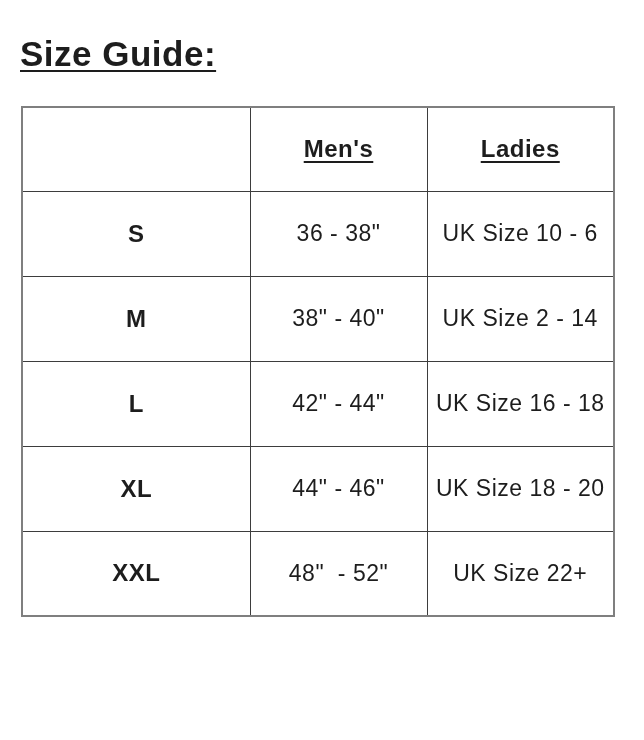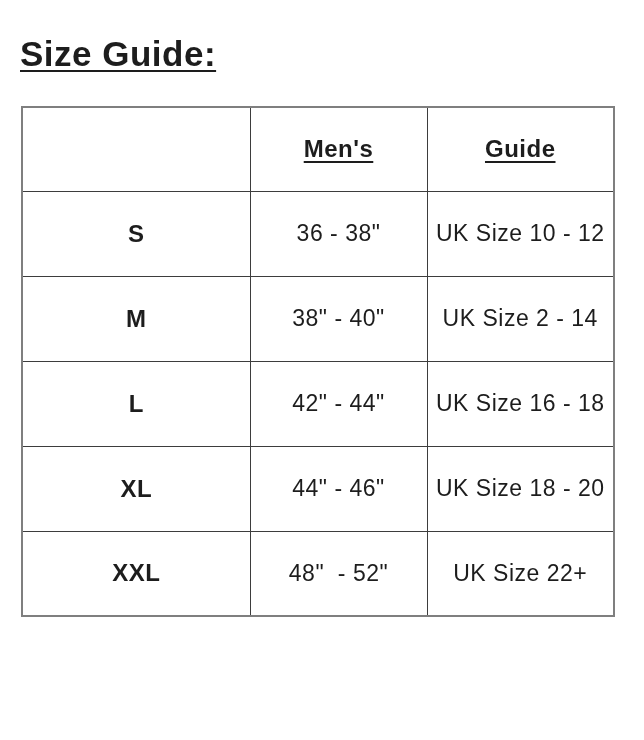--- a/index.html
+++ b/index.html
@@ -72,28 +72,28 @@
 <table class="size-table">
   <colgroup>
     <col class="c1">
       <col class="c2">
       <col class="c3">
   </colgroup>
   <thead>
     <tr>
       <th><span class="hdr-underline"></span></th>
       <th><span class="hdr-underline">Men's</span></th>
-      <th><span class="hdr-underline">Guide</span></th>
+      <th><span class="hdr-underline">Ladies</span></th>
     </tr>
   </thead>
   <tbody>
     <tr>
       <td class="size-label">S</td>
       <td class="value">36 - 38"</td>
-      <td class="value">UK Size 10 - 12</td>
+      <td class="value">UK Size 10 - 6</td>
     </tr>
     <tr>
       <td class="size-label">M</td>
       <td class="value">38" - 40"</td>
       <td class="value">UK Size 2 - 14</td>
     </tr>
     <tr>
       <td class="size-label">L</td>
       <td class="value">42" - 44"</td>
       <td class="value">UK Size 16 - 18</td>

